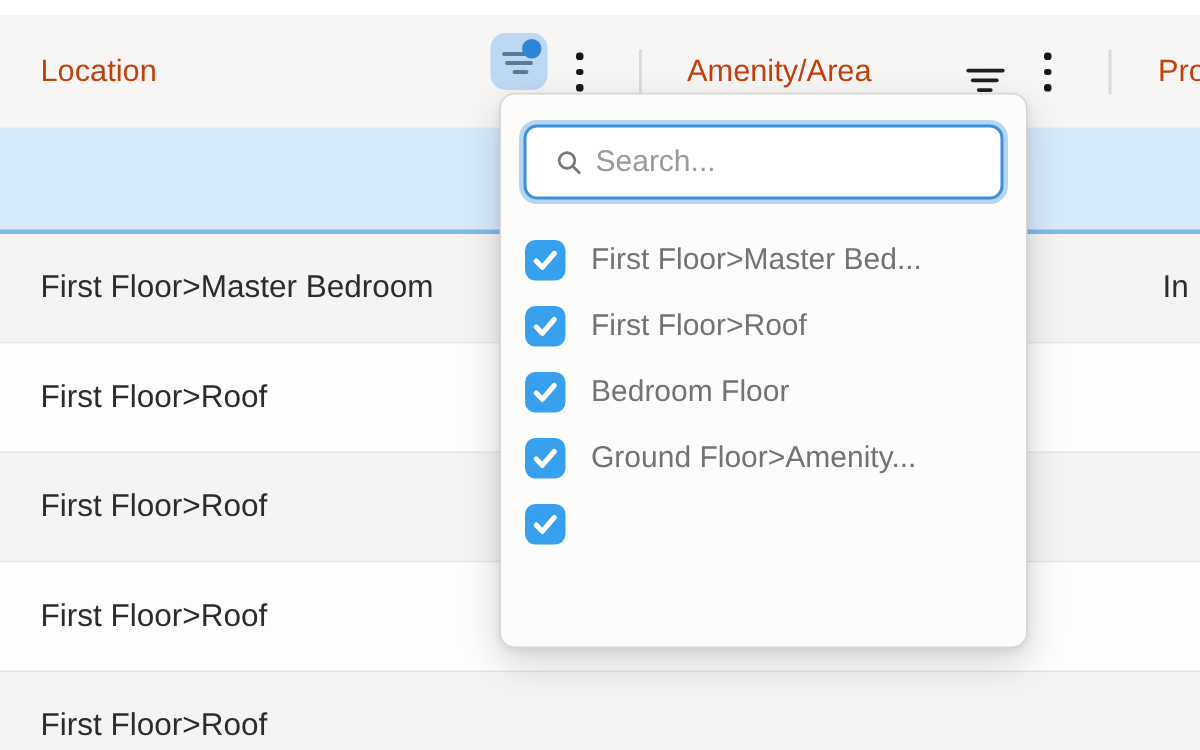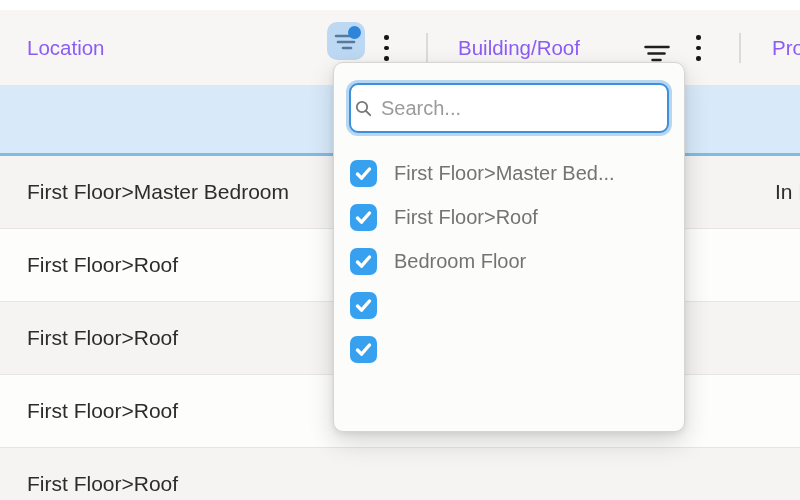--- a/index.html
+++ b/index.html
@@ -4,21 +4,21 @@
 <style>
   * { margin:0; padding:0; box-sizing:border-box; }
   html,body { width:800px; height:500px; overflow:hidden; background:#ffffff;
               font-family:"Liberation Sans", sans-serif; }
   .stage { position:relative; width:800px; height:500px; }
 
   
   .hdr { position:absolute; top:10px; left:0; width:800px; height:75px;
          background:#f7f6f4; }
   .hdr-txt { position:absolute; top:50%; transform:translateY(-50%);
-             font-size:20.5px; color:#8b5cf6; white-space:nowrap; }
+             font-size:20.5px; color:#c2410c; white-space:nowrap; }
   .col-location { left:27px; }
   .col-building { left:458px; }
   .col-pro      { left:772px; }
   .filter-btn-active { position:absolute; left:327px; top:12px; width:38px; height:38px;
          background:#bdd8f2; border-radius:10px; display:flex;
          align-items:center; justify-content:center; }
   .icon-abs { position:absolute; }
   .dots { position:absolute; display:flex; flex-direction:column; gap:6px; }
   .dots i { width:4.5px; height:4.5px; border-radius:50%; background:#161616; display:block; }
   .hdr-divider { position:absolute; top:23px; width:2px; height:30px; background:#dcdbd9; }
@@ -38,21 +38,21 @@
                  font-size:21px; color:#2c2c2c; }
 
   
   .dropdown { position:absolute; left:333px; top:62px; width:352px; height:370px;
               background:#fcfcfb; border:1px solid #d6d5d3; border-radius:10px;
               box-shadow:0 10px 26px rgba(0,0,0,0.16), 0 2px 6px rgba(0,0,0,0.08);
               z-index:10; }
   .searchbox { margin:20px 15px 18px 15px; height:50px; background:#ffffff;
                border:2px solid #3f90da; border-radius:9px;
                box-shadow:0 0 0 3px #b7d6f1;
-               display:flex; align-items:center; padding:0 4px; gap:9px; }
+               display:flex; align-items:center; padding:0 20px; gap:9px; }
   .searchbox input { flex:1; border:none; outline:none; background:transparent;
                      font-family:"Liberation Sans", sans-serif;
                      font-size:20px; color:#444444; min-width:0; }
   .searchbox input::placeholder { color:#9b9b9b; }
   .opt { height:44px; display:flex; align-items:center; gap:17px; padding-left:16px; }
   .cbx { width:27px; height:27px; border-radius:7px; background:#38a1ef;
          display:flex; align-items:center; justify-content:center; flex:0 0 27px; }
   .opt-label { font-size:20px; color:#737373; white-space:nowrap; overflow:hidden; }
 </style>
 </head>
@@ -75,21 +75,21 @@
     </button>
 
     <div class="dots" style="left:384px; top:25px;">
       <i></i>
         <i></i>
         <i></i>
     </div>
 
     <div class="hdr-divider" style="left:426px;"></div>
 
-    <span class="hdr-txt col-building">Building/Roof</span>
+    <span class="hdr-txt col-building">Amenity/Area</span>
 
     <span class="icon-abs" style="left:644px; top:34px;">
       <svg width="26" height="20" viewBox="0 0 26 20">
         <line x1="1.5" y1="3" x2="24.5" y2="3" stroke="#1f1f1f" stroke-width="2.5" stroke-linecap="round"></line>
         <line x1="4.5" y1="9.5" x2="20.5" y2="9.5" stroke="#1f1f1f" stroke-width="2.5" stroke-linecap="round"></line>
         <line x1="8.5" y1="16" x2="16.5" y2="16" stroke="#1f1f1f" stroke-width="2.5" stroke-linecap="round"></line>
       </svg>
     </span>
 
     <div class="dots" style="left:696px; top:25px;">
@@ -158,20 +158,21 @@
           </svg>
       </span>
       <span class="opt-label">Bedroom Floor</span>
     </div>
     <div class="opt">
       <span class="cbx">
         <svg width="27" height="27" viewBox="0 0 27 27">
             <polyline points="7.5,14 11.5,18.2 19.5,9" fill="none" stroke="#ffffff" stroke-width="3.4" stroke-linecap="round" stroke-linejoin="round"></polyline>
           </svg>
       </span>
+      <span class="opt-label">Ground Floor&gt;Amenity...</span>
     </div>
     <div class="opt">
       <span class="cbx">
         <svg width="27" height="27" viewBox="0 0 27 27">
             <polyline points="7.5,14 11.5,18.2 19.5,9" fill="none" stroke="#ffffff" stroke-width="3.4" stroke-linecap="round" stroke-linejoin="round"></polyline>
           </svg>
       </span>
     </div>
   </div>
 

